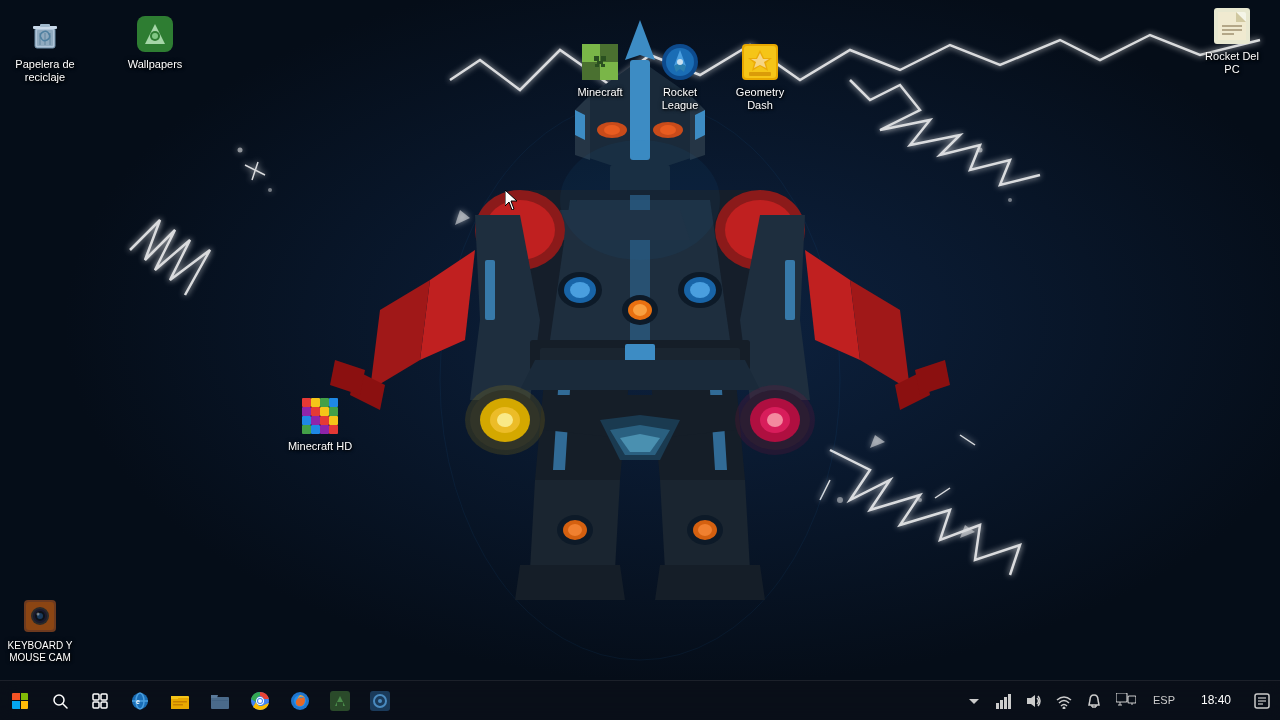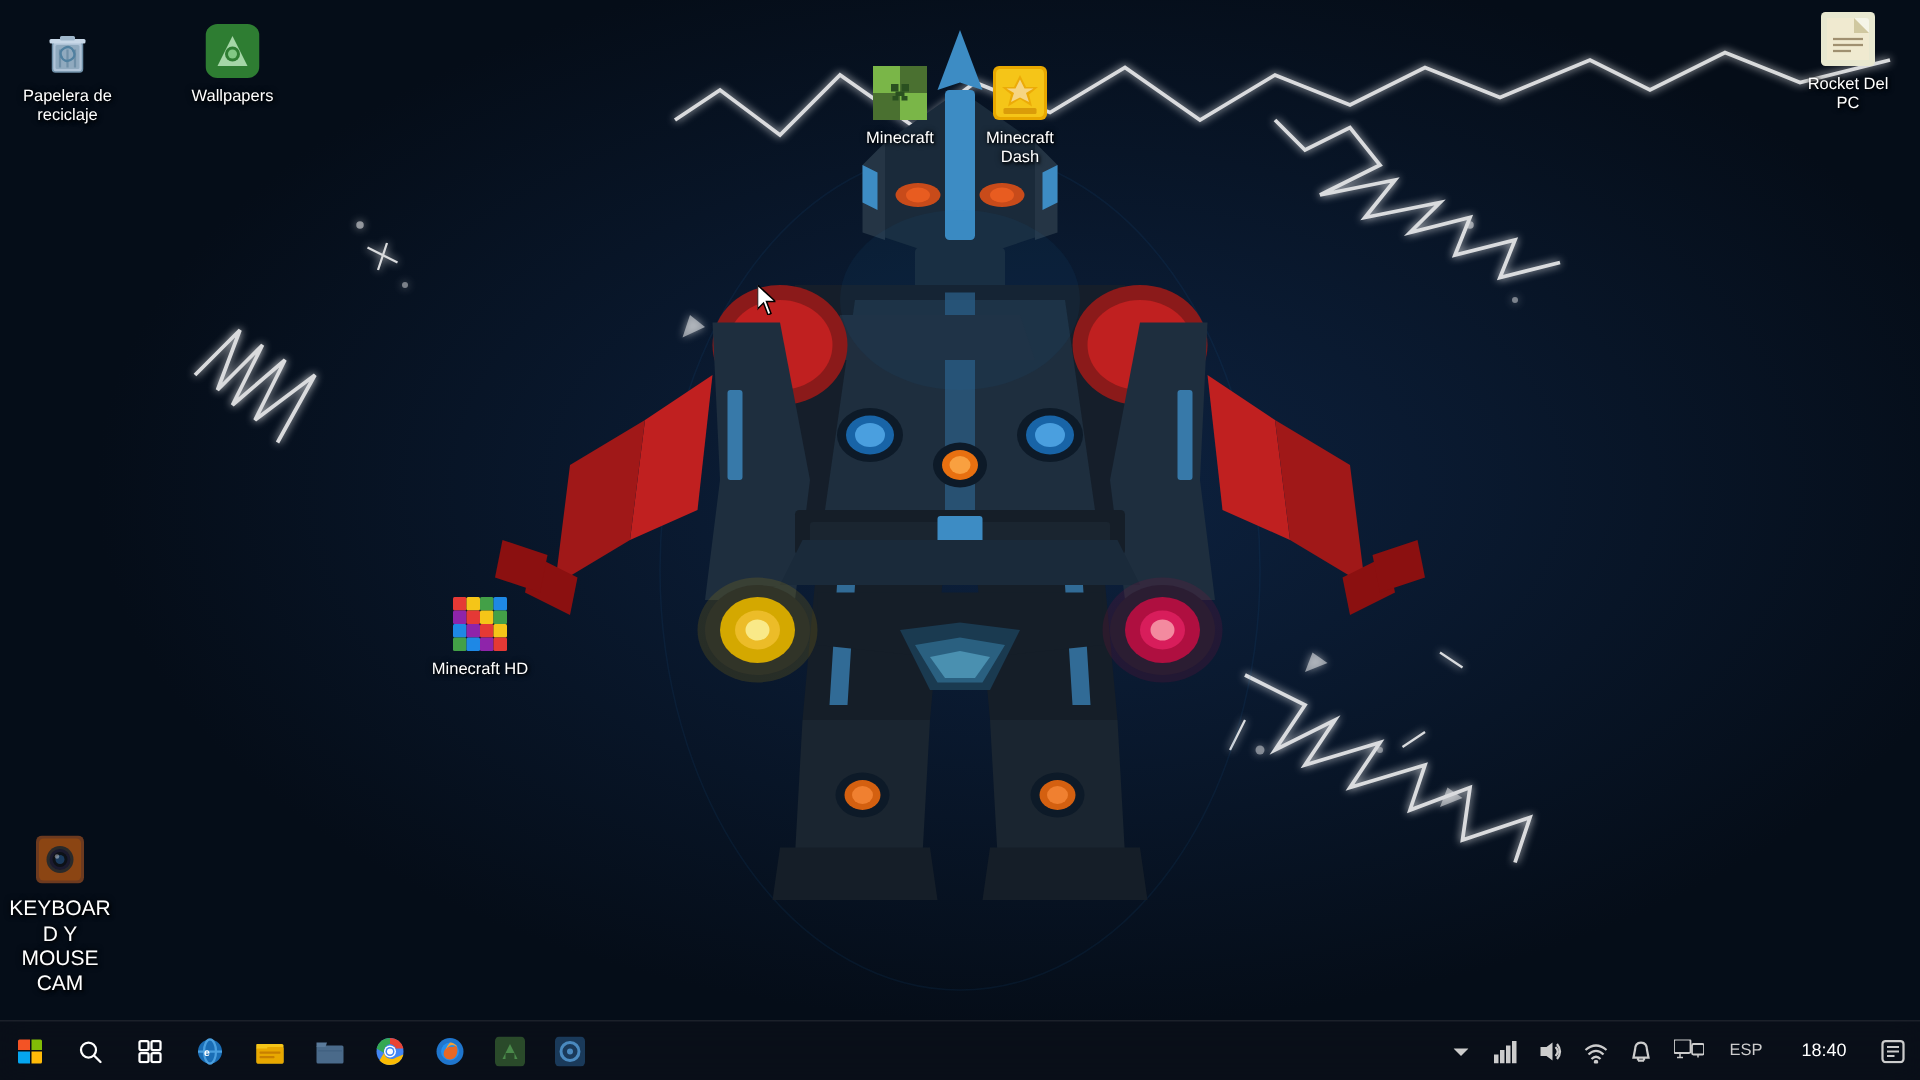--- a/index.html
+++ b/index.html
@@ -409,33 +409,47 @@
           <rect x="12" y="12" width="5" height="5" fill="#2a5020"></rect>
           <rect x="19" y="12" width="5" height="5" fill="#2a5020"></rect>
           <rect x="15" y="17" width="6" height="3" fill="#2a5020"></rect>
           <rect x="13" y="20" width="4" height="3" fill="#2a5020"></rect>
           <rect x="19" y="20" width="4" height="3" fill="#2a5020"></rect>
         </svg>
       </div>
       <span class="icon-label">Minecraft</span>
     </div>
 
+    <div class="desktop-icon">
+      <div class="icon-img">
+        <svg width="36" height="36" viewBox="0 0 36 36">
+          <circle cx="18" cy="18" r="18" fill="#0d4a8c"></circle>
+          <circle cx="18" cy="18" r="14" fill="#1a6db5"></circle>
+
+          <polygon points="18,6 24,22 18,19 12,22" fill="#4a9fdf"></polygon>
+          <polygon points="18,19 24,22 22,28 18,25" fill="#2a7faf"></polygon>
+          <polygon points="18,19 12,22 14,28 18,25" fill="#2a7faf"></polygon>
+          <circle cx="18" cy="18" r="3" fill="#c8e0f0"></circle>
+        </svg>
+      </div>
+      <span class="icon-label">Rocket League</span>
+    </div>
 
     <div class="desktop-icon">
       <div class="icon-img">
         <svg width="36" height="36" viewBox="0 0 36 36">
           <rect width="36" height="36" rx="4" fill="#e8a800"></rect>
           <rect x="2" y="2" width="32" height="32" rx="3" fill="#f5c518"></rect>
 
           <polygon points="18,6 22,14 30,14 24,19 26,27 18,22 10,27 12,19 6,14 14,14" fill="#e8a000" opacity="0.7"></polygon>
           <polygon points="18,9 21,15 27,15 22,18 24,24 18,21 12,24 14,18 9,15 15,15" fill="#fff" opacity="0.5"></polygon>
           <rect x="7" y="28" width="22" height="4" rx="1" fill="#c88000" opacity="0.6"></rect>
         </svg>
       </div>
-      <span class="icon-label">Minecraft Dash</span>
+      <span class="icon-label">Geometry Dash</span>
     </div>
   </div>
 
   <div class="desktop-icon desktop-icon-topright">
     <div class="icon-img">
       <svg width="36" height="36" viewBox="0 0 36 36">
         <rect width="36" height="36" rx="3" fill="#e8e8d0"></rect>
         <rect x="4" y="4" width="28" height="28" rx="2" fill="#f5f5e8"></rect>
 
         <polygon points="22,4 32,14 32,32 4,32 4,4" fill="#f0ead0"></polygon>
@@ -479,21 +493,21 @@
         <rect width="32" height="32" rx="4" fill="#6d3a1f"></rect>
         <rect x="2" y="2" width="28" height="28" rx="3" fill="#8B4513"></rect>
 
         <circle cx="16" cy="16" r="9" fill="#2a2a2a"></circle>
         <circle cx="16" cy="16" r="7" fill="#1a1a2e"></circle>
         <circle cx="16" cy="16" r="5" fill="#0d1117"></circle>
         <circle cx="16" cy="16" r="3" fill="#1a3a5c"></circle>
         <circle cx="14" cy="14" r="1.5" fill="white" opacity="0.4"></circle>
       </svg>
     </div>
-    <span class="icon-label" style="font-size:14px;">KEYBOARD Y MOUSE CAM</span>
+    <span class="icon-label" style="font-size:10px;">KEYBOARD Y MOUSE CAM</span>
   </div>
 
   <svg class="cursor" viewBox="0 0 12 20" xmlns="http://www.w3.org/2000/svg">
     <polygon points="0,0 0,16 4,12 7,20 9,19 6,11 12,11" fill="white" stroke="black" stroke-width="1"></polygon>
   </svg>
 
   <div class="taskbar">
 
     <div class="start-button">
       <div class="win-logo">

